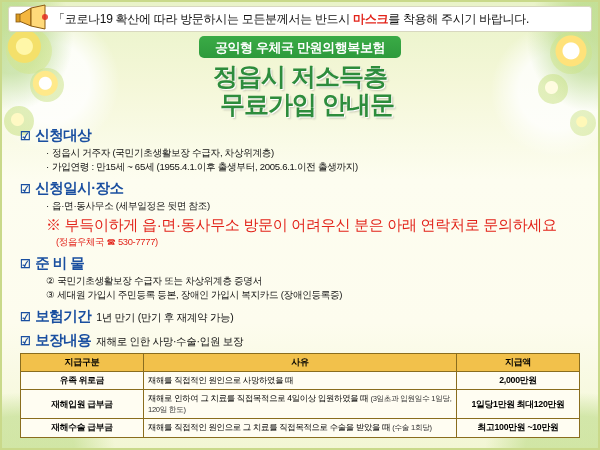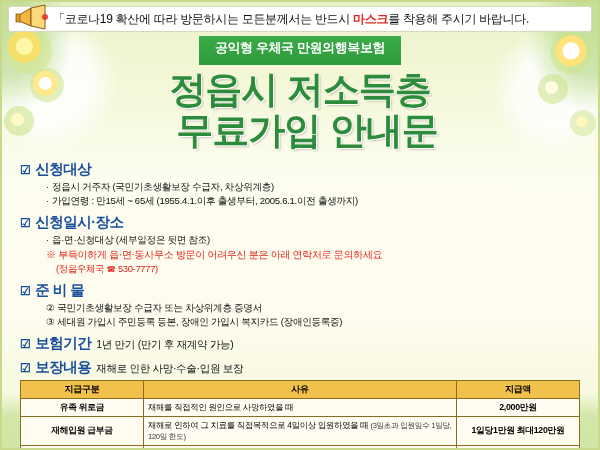--- a/index.html
+++ b/index.html
@@ -81,26 +81,26 @@
     z-index: 4;
     margin-top: 4px;
   }
   .sub-ribbon {
     display: inline-block;
     background: linear-gradient(180deg, #3aab46 0%, #2e9a3c 100%);
     color: #fff;
     font-size: 13px;
     font-weight: bold;
     letter-spacing: -0.4px;
-    padding: 3px 16px 8px 16px;
-    border-radius: 0;
+    padding: 3px 16px 1px 16px;
+    border-radius: 5px;
   }
   .title-main {
     margin-top: 4px;
-    font-size: 37px;
+    font-size: 25px;
     font-weight: bold;
     color: #2d8c3c;
     letter-spacing: -1px;
     line-height: 1.12;
     text-shadow: 1px 1px 0 #ffffff, 2px 2px 2px rgba(0,0,0,0.18);
   }
   .title-main .line2 {
     display: block;
     padding-left: 14px;
   }
@@ -143,21 +143,21 @@
   }
   .sec-body .dot::before {
     content: "·";
     margin-right: 3px;
   }
   .sec-body .num1::before { content: "①"; margin-right: 3px; }
   .sec-body .num2::before { content: "②"; margin-right: 3px; }
   .sec-body .num3::before { content: "③"; margin-right: 3px; }
   .warn {
     color: #e2231a;
-    font-size: 10px;
+    font-size: 15px;
     margin-top: 1px;
   }
   .phone {
     color: #e2231a;
     font-size: 9.4px;
     margin-left: 10px;
   }
 
   
   table.payout {
@@ -235,21 +235,21 @@
         <div class="dot">가입연령 : 만15세 ~ 65세 (1955.4.1.이후 출생부터, 2005.6.1.이전 출생까지)</div>
       </div>
     </div>
 
     <div class="sec">
       <div class="sec-head">
         <span class="chk">☑</span>
         <span>신청일시·장소</span>
       </div>
       <div class="sec-body">
-        <div class="dot">읍·면·신청대상 (세부일정은 뒷면 참조)</div>
+        <div class="dot">읍·면·동사무소 (세부일정은 뒷면 참조)</div>
         <div class="warn">※ 부득이하게 읍·면·동사무소 방문이 어려우신 분은 아래 연락처로 문의하세요</div>
         <div class="phone">(정읍우체국 ☎ 530-7777)</div>
       </div>
     </div>
 
     <div class="sec">
       <div class="sec-head">
         <span class="chk">☑</span>
         <span>준 비 물</span>
       </div>

